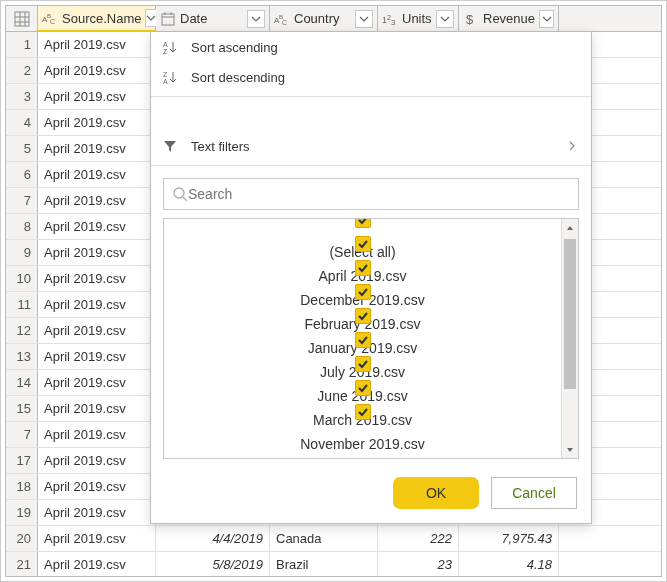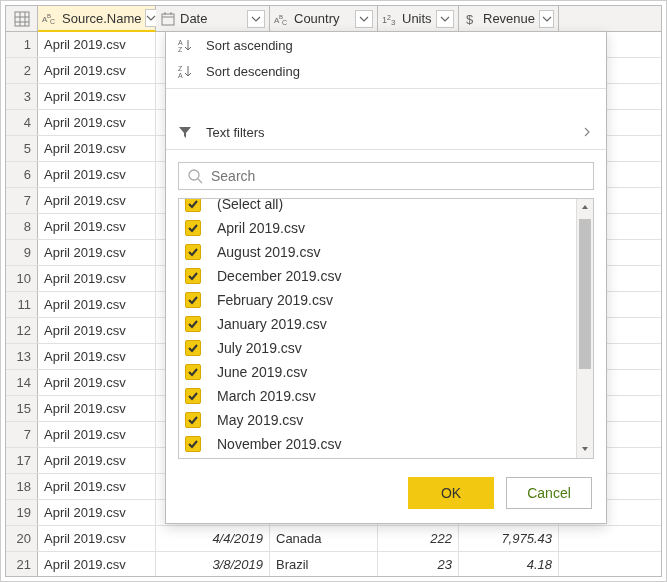--- a/index.html
+++ b/index.html
@@ -80,21 +80,21 @@
   .cell.right { justify-content: flex-end; font-style: italic; }
   .c-src { width: 118px; }
   .c-date { width: 114px; }
   .c-country { width: 108px; }
   .c-units { width: 81px; }
   .c-rev { width: 100px; }
 
   
   .panel {
     position: absolute;
-    top: 30px; left: 164px;
+    top: 30px; left: 149px;
     width: 442px; height: 493px;
     background: #fff;
     border: 1px solid #bbb;
     box-shadow: 0 4px 12px rgba(0,0,0,0.15);
     display: flex;
     flex-direction: column;
   }
   .menu-item {
     display: flex;
     align-items: center;
@@ -107,21 +107,21 @@
   .menu-item .mlabel { flex: 1; color: #333; white-space: nowrap; }
   .menu-sep { height: 1px; background: #e1e1e1; margin: 4px 0; }
   .chevron { color: #888; }
   .searchbox {
     margin: 8px 12px 8px 12px;
     height: 32px;
     border: 1px solid #c8c8c8;
     display: flex;
     align-items: center;
     padding: 0 8px;
-    gap: 8px;
+    gap: 0;
   }
   .searchbox input {
     border: none; outline: none;
     flex: 1;
     font-size: 14px;
     color: #666;
   }
   .listwrap {
     margin: 0 12px 8px 12px;
     border: 1px solid #c8c8c8;
@@ -132,20 +132,21 @@
   .list {
     flex: 1;
     overflow: hidden;
     padding: 2px 6px;
   }
   .list-item {
     display: flex;
     align-items: center;
     height: 24px;
     gap: 16px;
+    flex-direction: column;
   }
   .li-label { font-size: 14px; }
   .chk {
     width: 16px; height: 16px;
     background: #f2c811;
     border: 1px solid #d7a800;
     border-radius: 2px;
     display: flex; align-items:center; justify-content:center;
     flex: none;
   }
@@ -177,21 +178,21 @@
   }
   .btn {
     min-width: 86px;
     height: 32px;
     display: flex;
     align-items: center;
     justify-content: center;
     font-size: 14px;
     cursor: default;
   }
-  .btn.primary { background: #f2c811; color: #333; }
+  .btn.primary { background: #f2c811; color: #333; border-radius: 7px; }
   .btn.secondary { background: #fff; color: #4d7c0f; border: 1px solid #bbb; }
   .first-item-cut { margin-top: -9px; }
 </style>
 </head>
 <body>
 
 <div class="grid">
   <div class="header-row">
     <div class="hcell rownum-h">
       <svg viewBox="0 0 16 16">
@@ -424,21 +425,21 @@
         <div class="rownum">20</div>
         <div class="cell c-src">April 2019.csv</div>
         <div class="cell c-date right">4/4/2019</div>
         <div class="cell c-country">Canada</div>
         <div class="cell c-units right">222</div>
         <div class="cell c-rev right">7,975.43</div>
       </div>
       <div class="row">
         <div class="rownum">21</div>
         <div class="cell c-src">April 2019.csv</div>
-        <div class="cell c-date right">3/8/2019</div>
+        <div class="cell c-date right">5/8/2019</div>
         <div class="cell c-country">Brazil</div>
         <div class="cell c-units right">23</div>
         <div class="cell c-rev right">4.18</div>
       </div>
     </div>
 </div>
 
 <div class="panel">
   <div class="menu-item">
     <span class="micon">
@@ -504,28 +505,20 @@
             </svg>
           </span>
           <span class="li-label">April 2019.csv</span>
         </div>
         <div class="list-item">
           <span class="chk">
             <svg viewBox="0 0 12 12">
               <path d="M2 6 L5 9 L10 3" stroke="#333" stroke-width="2" fill="none"></path>
             </svg>
           </span>
-          <span class="li-label">August 2019.csv</span>
-        </div>
-        <div class="list-item">
-          <span class="chk">
-            <svg viewBox="0 0 12 12">
-              <path d="M2 6 L5 9 L10 3" stroke="#333" stroke-width="2" fill="none"></path>
-            </svg>
-          </span>
           <span class="li-label">December 2019.csv</span>
         </div>
         <div class="list-item">
           <span class="chk">
             <svg viewBox="0 0 12 12">
               <path d="M2 6 L5 9 L10 3" stroke="#333" stroke-width="2" fill="none"></path>
             </svg>
           </span>
           <span class="li-label">February 2019.csv</span>
         </div>
@@ -553,28 +546,20 @@
           </span>
           <span class="li-label">June 2019.csv</span>
         </div>
         <div class="list-item">
           <span class="chk">
             <svg viewBox="0 0 12 12">
               <path d="M2 6 L5 9 L10 3" stroke="#333" stroke-width="2" fill="none"></path>
             </svg>
           </span>
           <span class="li-label">March 2019.csv</span>
-        </div>
-        <div class="list-item">
-          <span class="chk">
-            <svg viewBox="0 0 12 12">
-              <path d="M2 6 L5 9 L10 3" stroke="#333" stroke-width="2" fill="none"></path>
-            </svg>
-          </span>
-          <span class="li-label">May 2019.csv</span>
         </div>
         <div class="list-item">
           <span class="chk">
             <svg viewBox="0 0 12 12">
               <path d="M2 6 L5 9 L10 3" stroke="#333" stroke-width="2" fill="none"></path>
             </svg>
           </span>
           <span class="li-label">November 2019.csv</span>
         </div>
       </div>

